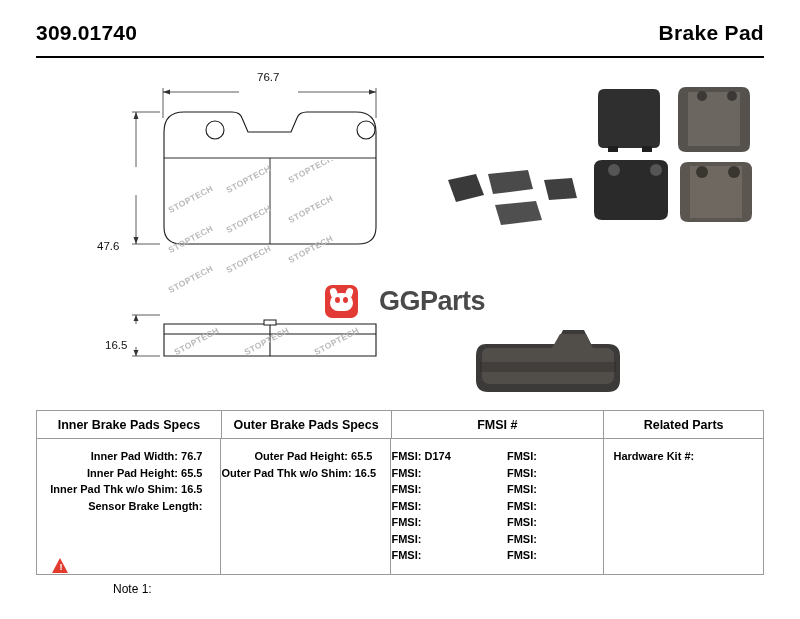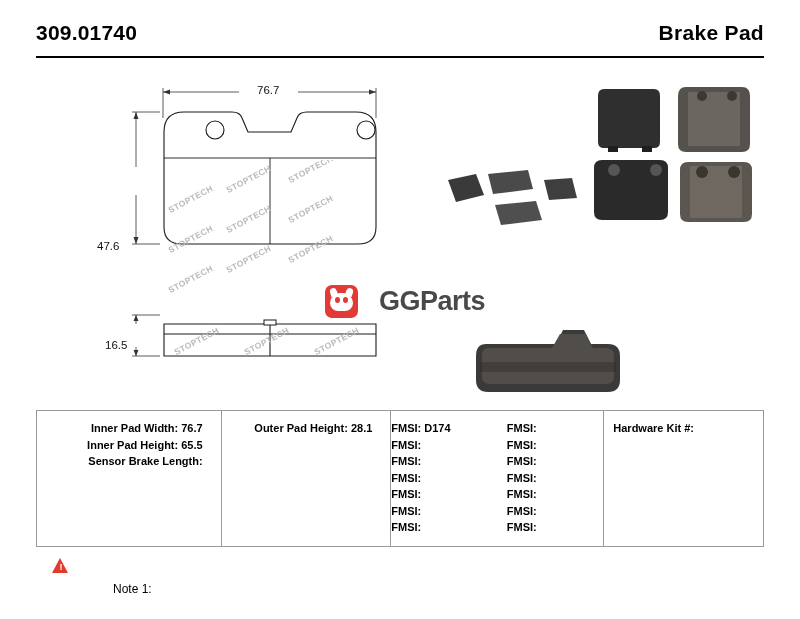--- a/index.html
+++ b/index.html
@@ -52,21 +52,21 @@
     height: 330px;
   }
 
   
   .dim {
     position: absolute;
     font-size: 11.5px;
     color: #111;
     white-space: nowrap;
   }
-  .dim-top   { left: 221px; top: 22px; }
+  .dim-top   { left: 221px; top: 9px; }
   .dim-left  { left: 61px;  top: 178px; }
   .dim-thk   { left: 69px;  top: 277px; }
 
   
   .stoptech-grid {
     position: absolute;
     left: 128px;
     top: 98px;
     width: 215px;
     height: 135px;
@@ -419,30 +419,38 @@
     <div class="ear l"></div>
     <div class="ear r"></div>
     <div class="face"></div>
     <div class="eye l"></div>
     <div class="eye r"></div>
   </div>
   <div class="wm-text">GGParts</div>
 </div>
 
 <div class="spec-table">
+  <div class="spec-head">
+    <div class="cell c1">Inner Brake Pads Specs</div>
+    <div class="cell c2">Outer Brake Pads Specs</div>
+    <div class="cell c3">FMSI #</div>
+    <div class="cell c4">Related Parts</div>
+  </div>
 
   <div class="spec-body">
     <div class="col c1">
       <div class="spec-line">Inner Pad Width: 76.7</div>
       <div class="spec-line">Inner Pad Height: 65.5</div>
+      <div class="spec-line">Inner Pad Thk w/o Shim: 16.5</div>
       <div class="spec-line">Sensor Brake Length:</div>
     </div>
 
     <div class="col c2">
-      <div class="spec-line">Outer Pad Height: 28.1</div>
+      <div class="spec-line">Outer Pad Height: 65.5</div>
+      <div class="spec-line">Outer Pad Thk w/o Shim: 16.5</div>
     </div>
 
     <div class="col c3">
       <div class="fmsi-row">
         <div class="f-left">FMSI:  D174</div>
         <div class="f-right">FMSI:</div>
       </div>
       <div class="fmsi-row">
         <div class="f-left">FMSI:</div>
         <div class="f-right">FMSI:</div>

